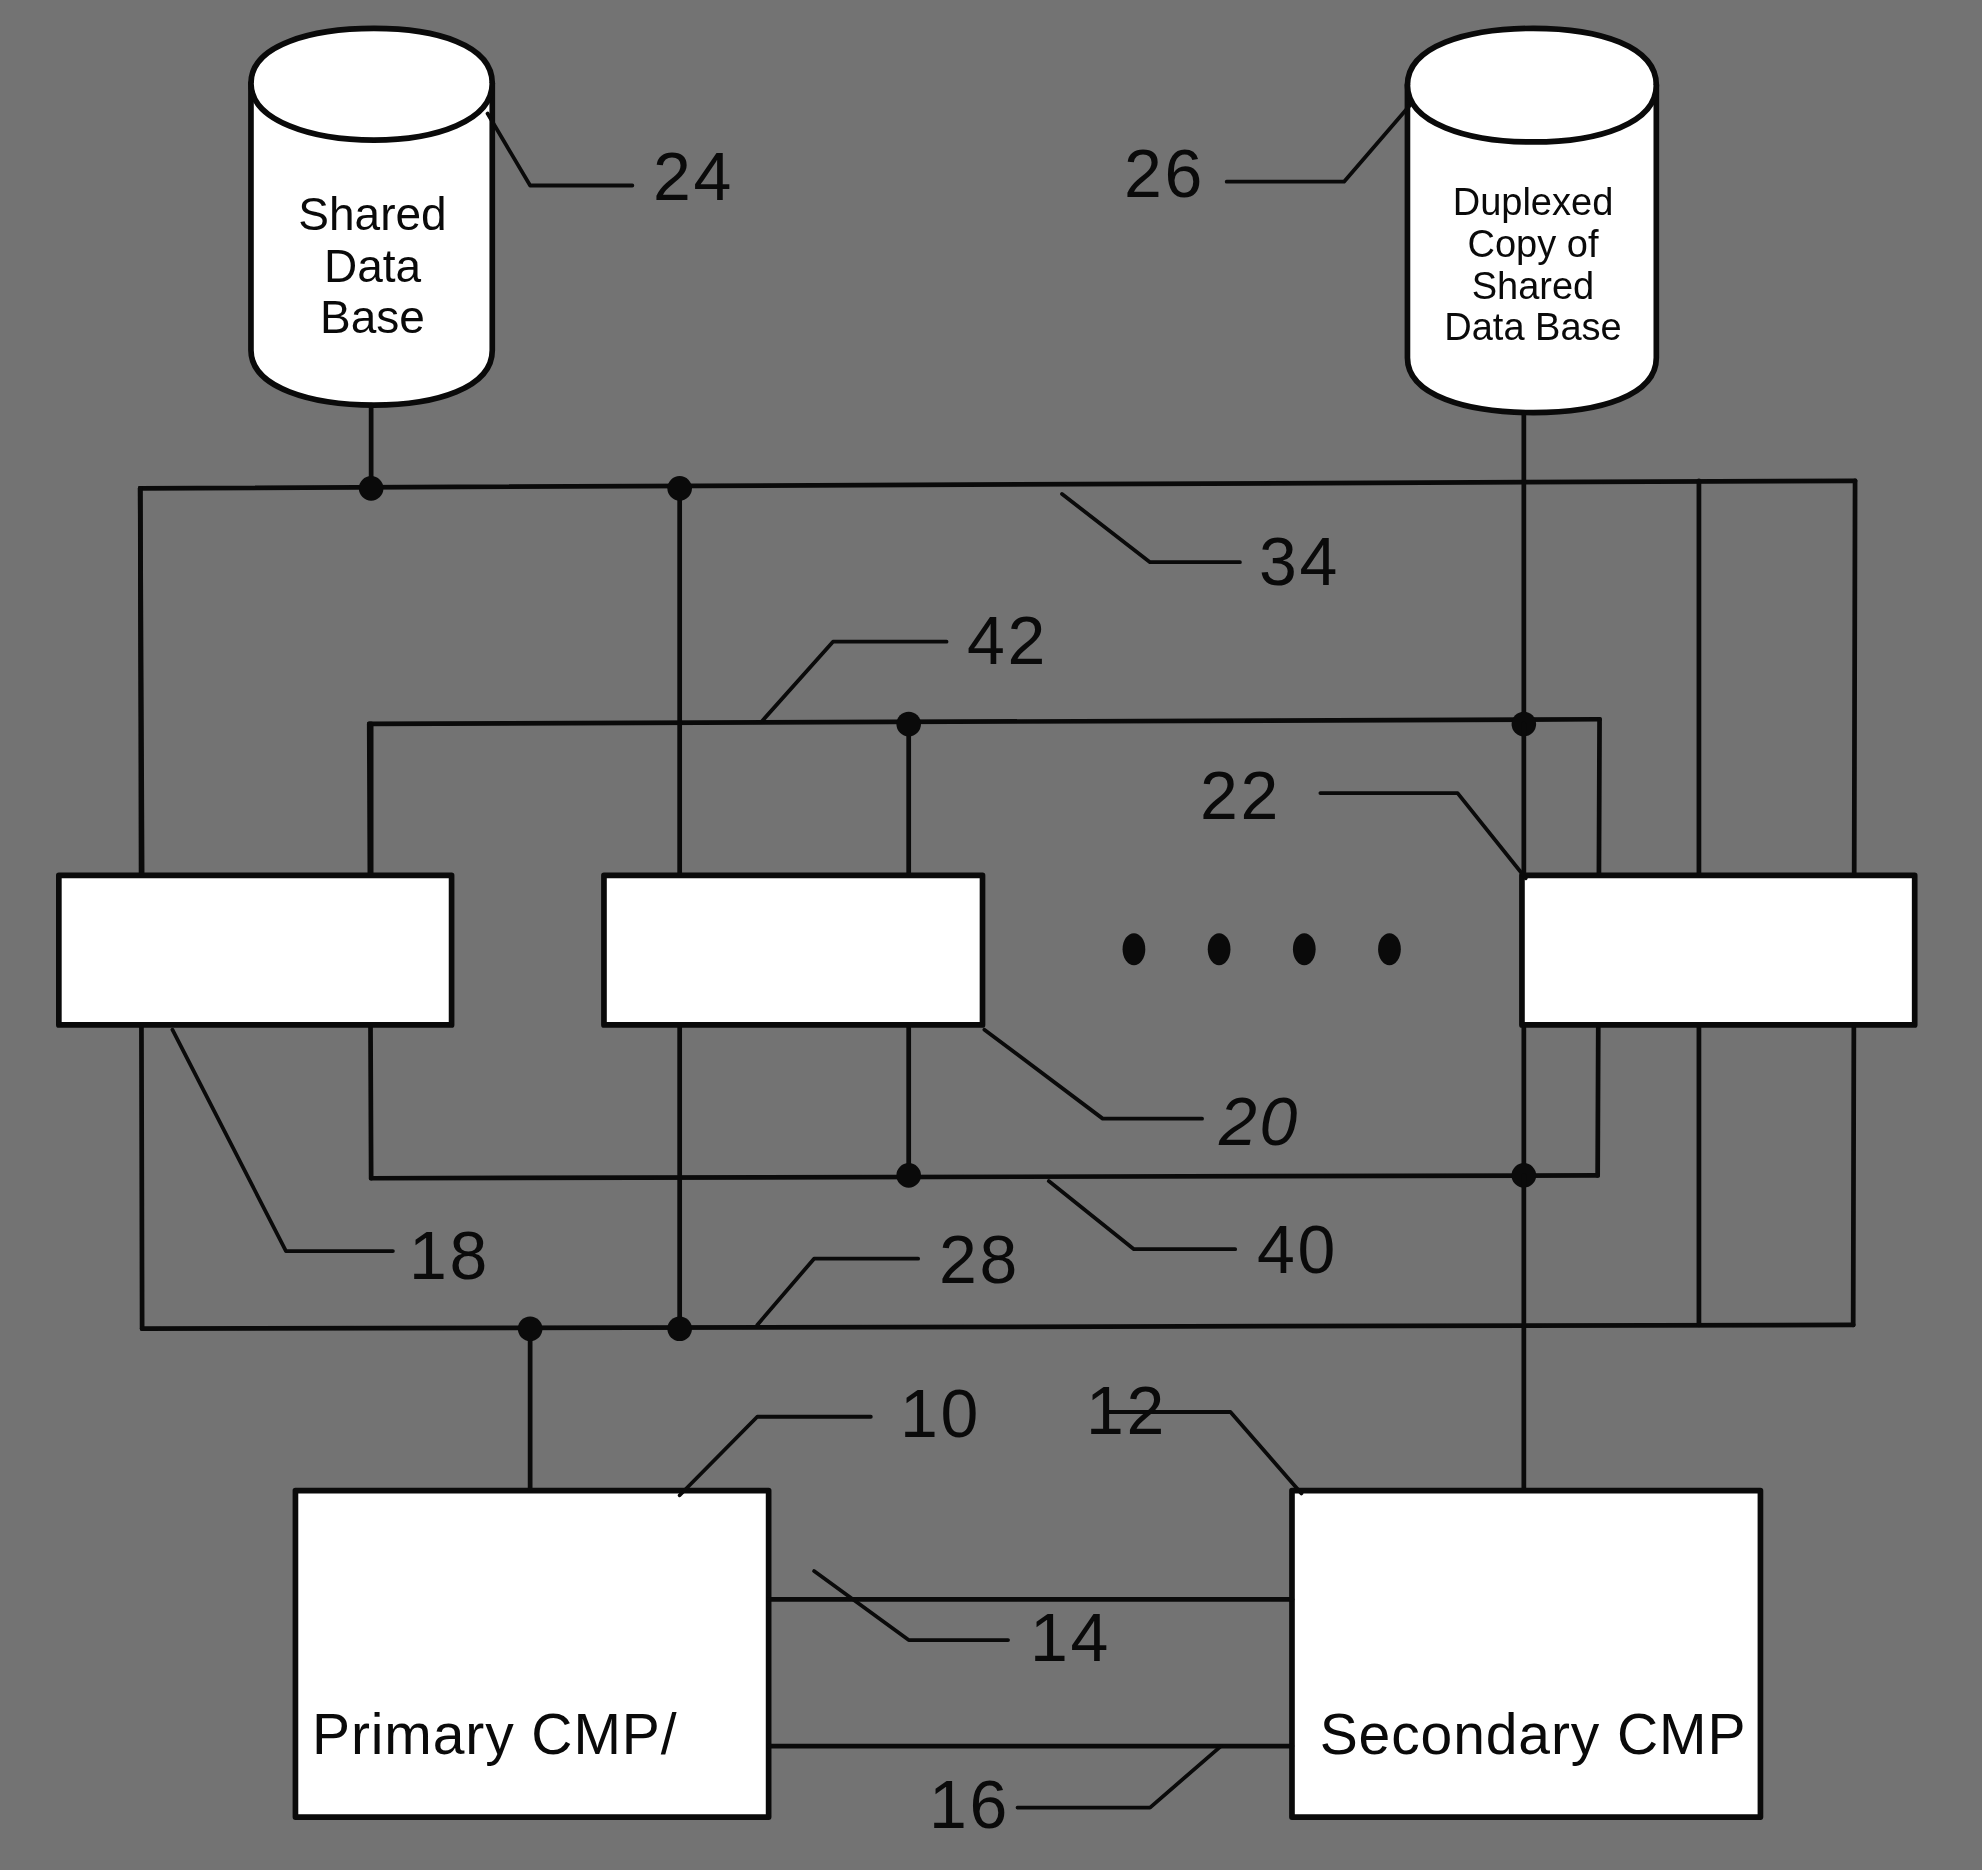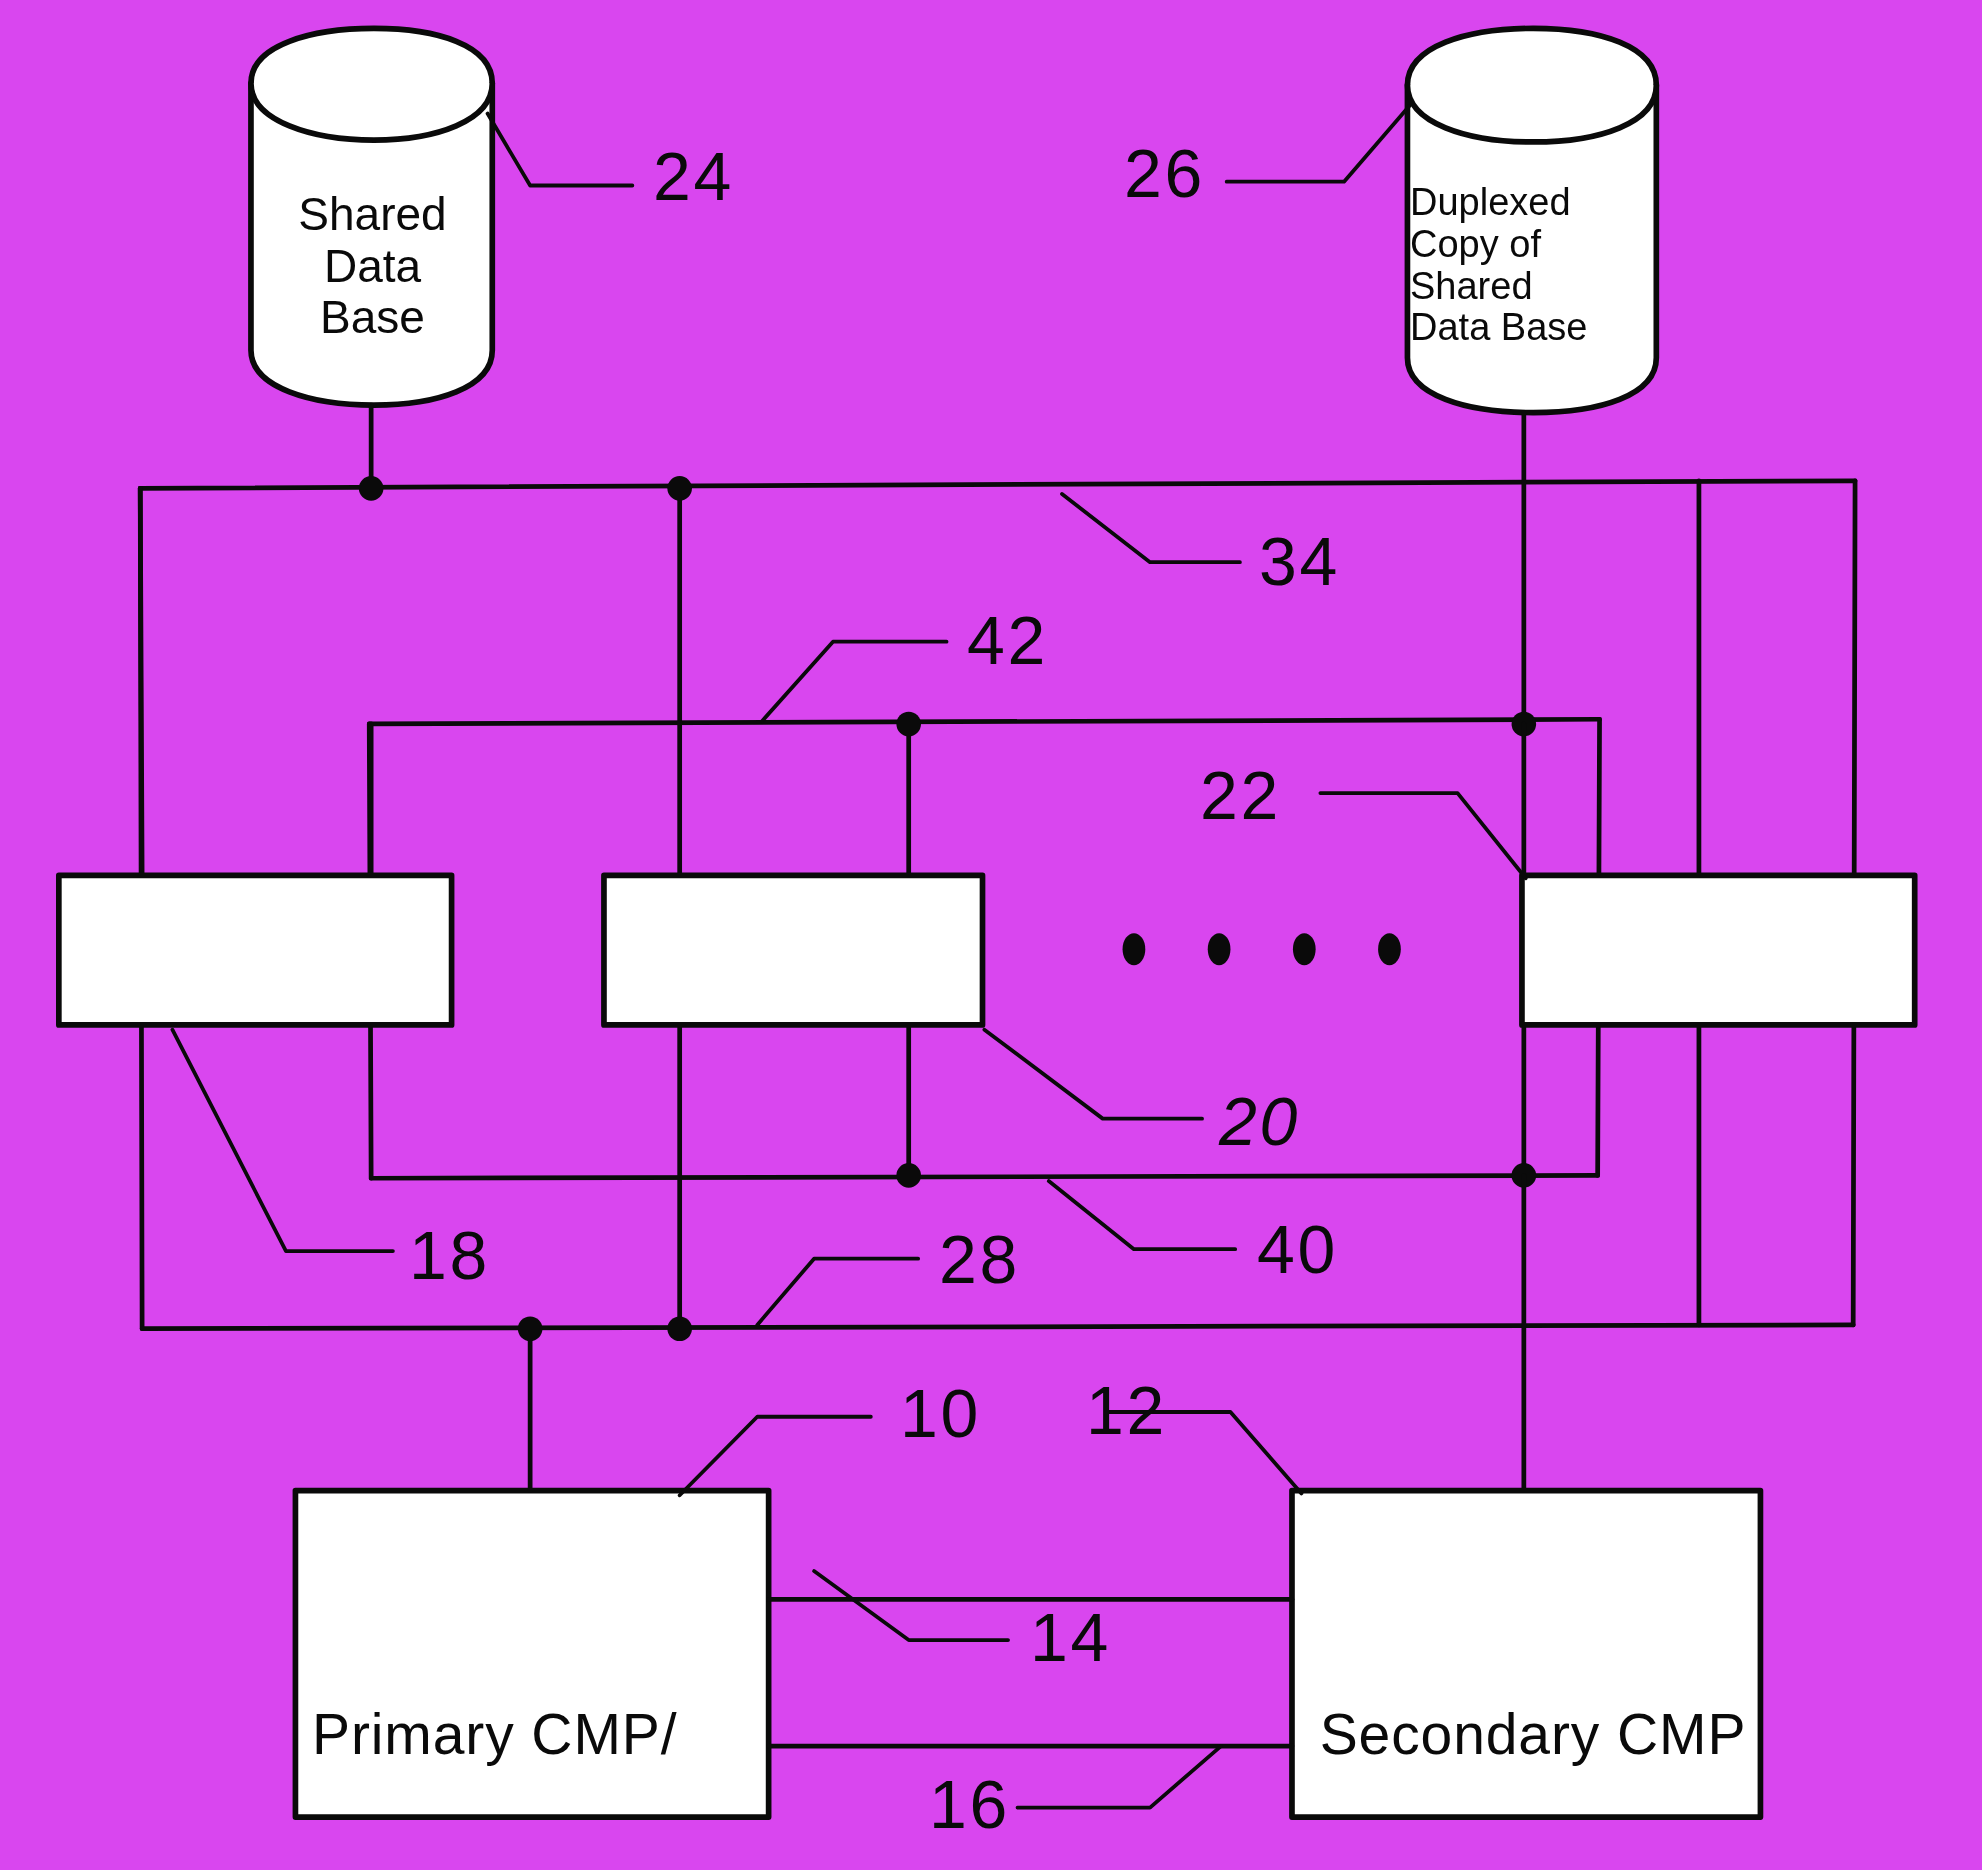--- a/index.html
+++ b/index.html
@@ -7,21 +7,21 @@
     padding: 0;
     background: #ffffff;
   }
   body {
     font-family: "Liberation Sans", sans-serif;
   }
   #figure-root {
     position: relative;
     width: 1983px;
     height: 1871px;
-    background: #d946ef;
+    background: #737373;
     overflow: hidden;
   }
   #figure-svg {
     position: absolute;
     top: 0;
     left: 0;
     width: 1983px;
     height: 1871px;
   }
   .ink {
@@ -78,21 +78,21 @@
     letter-spacing: 1.9px;
   }
   .cyl-label {
     font-size: 46px;
     text-align: center;
     letter-spacing: 0px;
     line-height: 1.12;
   }
   .cyl-label-sm {
     font-size: 38px;
-    text-align: left;
+    text-align: center;
     letter-spacing: 0px;
     line-height: 1.1;
   }
   .cmp-label {
     font-size: 57px;
     letter-spacing: 0.9px;
     line-height: 1.18;
   }
 </style>
 </head>

